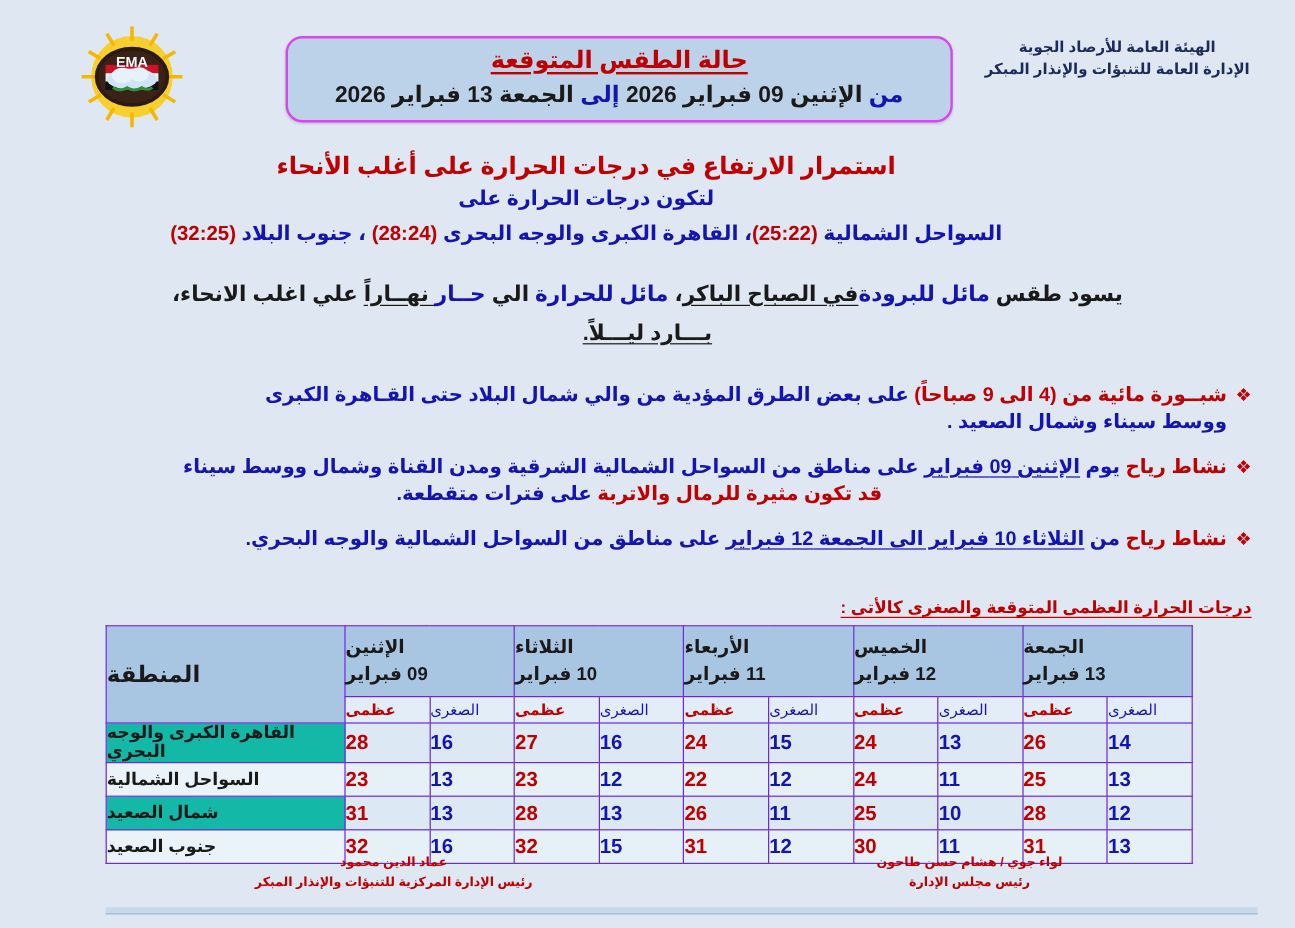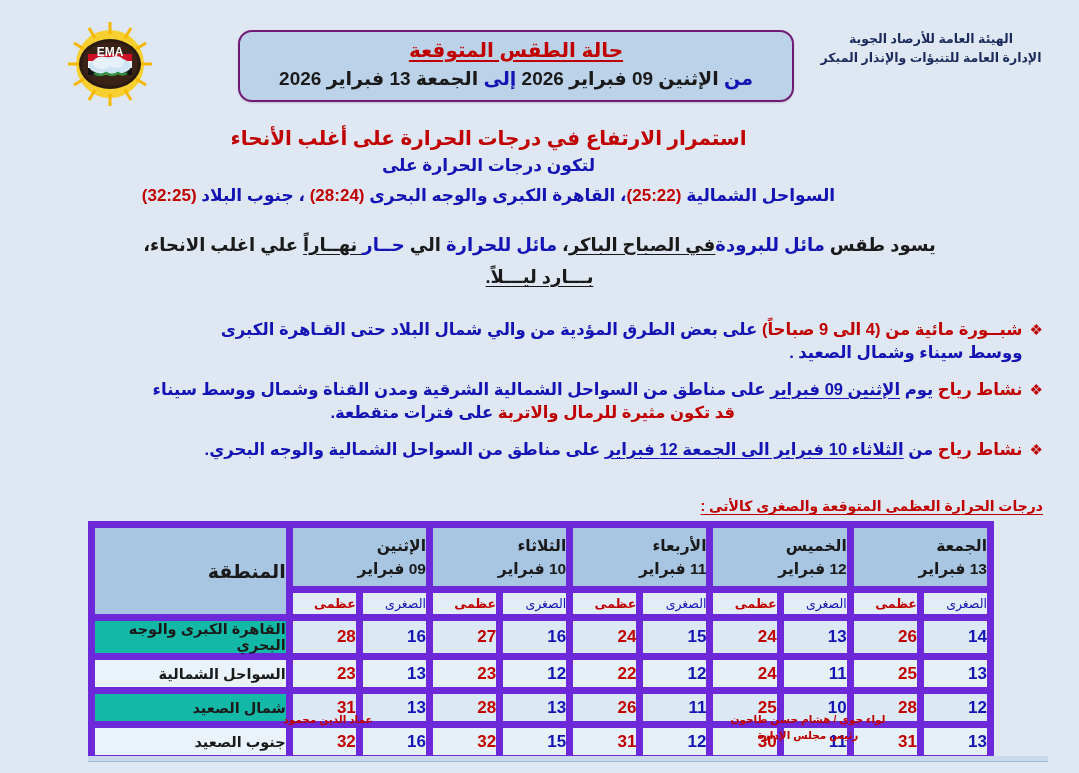--- a/index.html
+++ b/index.html
@@ -23,21 +23,21 @@
   
   .org-header{
     position:absolute;right:18px;top:30px;width:260px;
     text-align:center;color:#1a2b5c;font-weight:bold;
     font-size:12.5px;line-height:1.55;
   }
 
   
   .title-box{
     position:absolute;left:238px;top:30px;width:556px;height:72px;
-    background:#bcd2e8;border:2px solid #701a75;border-radius:14px;
+    background:#bcd2e8;border:2px solid #d946ef;border-radius:14px;
     box-sizing:border-box;text-align:center;
     box-shadow:0 1px 2px rgba(0,0,0,.15);
   }
   .title-main{
     margin-top:6px;font-size:20px;font-weight:bold;color:#c00000;
     text-decoration:underline;text-underline-offset:3px;
   }
   .title-sub{
     margin-top:5px;font-size:19px;font-weight:bold;color:#1a1a1a;
   }
@@ -90,22 +90,22 @@
   }
 
   
   .tbl-wrap{position:absolute;left:88px;top:521px;width:906px;}
   table.wx{
     border-collapse:collapse;width:906px;
     table-layout:fixed;
     border:1px solid #5a7ca6;
   }
   table.wx td,table.wx th{
-    border:7px solid #6d28d9;
-    padding:0;text-align:right;vertical-align:middle;
+    border:1px solid #6d28d9;
+    padding:0;text-align:left;vertical-align:middle;
   }
   .hdr-day{
     background:#a8c6e2;color:#1a1a1a;font-weight:bold;
     height:58px;font-size:15px;line-height:1.5;
   }
   .hdr-day .dname{display:block;font-size:15.5px;}
   .hdr-day .ddate{display:block;font-size:15.5px;}
   .hdr-region{
     background:#a8c6e2;color:#1a1a1a;font-weight:bold;
     font-size:19px;height:58px;
@@ -330,17 +330,18 @@
     </table>
   </div>
 
   <div class="footer">
     <div class="sig">
       <span class="nm">لواء جوي / هشام حسن طاحون</span>
       <span class="ttl">رئيس مجلس الإدارة</span>
     </div>
     <div class="sig">
       <span class="nm">عماد الدين محمود</span>
+      <span class="ttl">رئيس الإدارة المركزية للتنبؤات والإنذار المبكر</span>
     </div>
   </div>
   <div class="footer-bar"></div>
 
 </div>
 
 </body></html>

